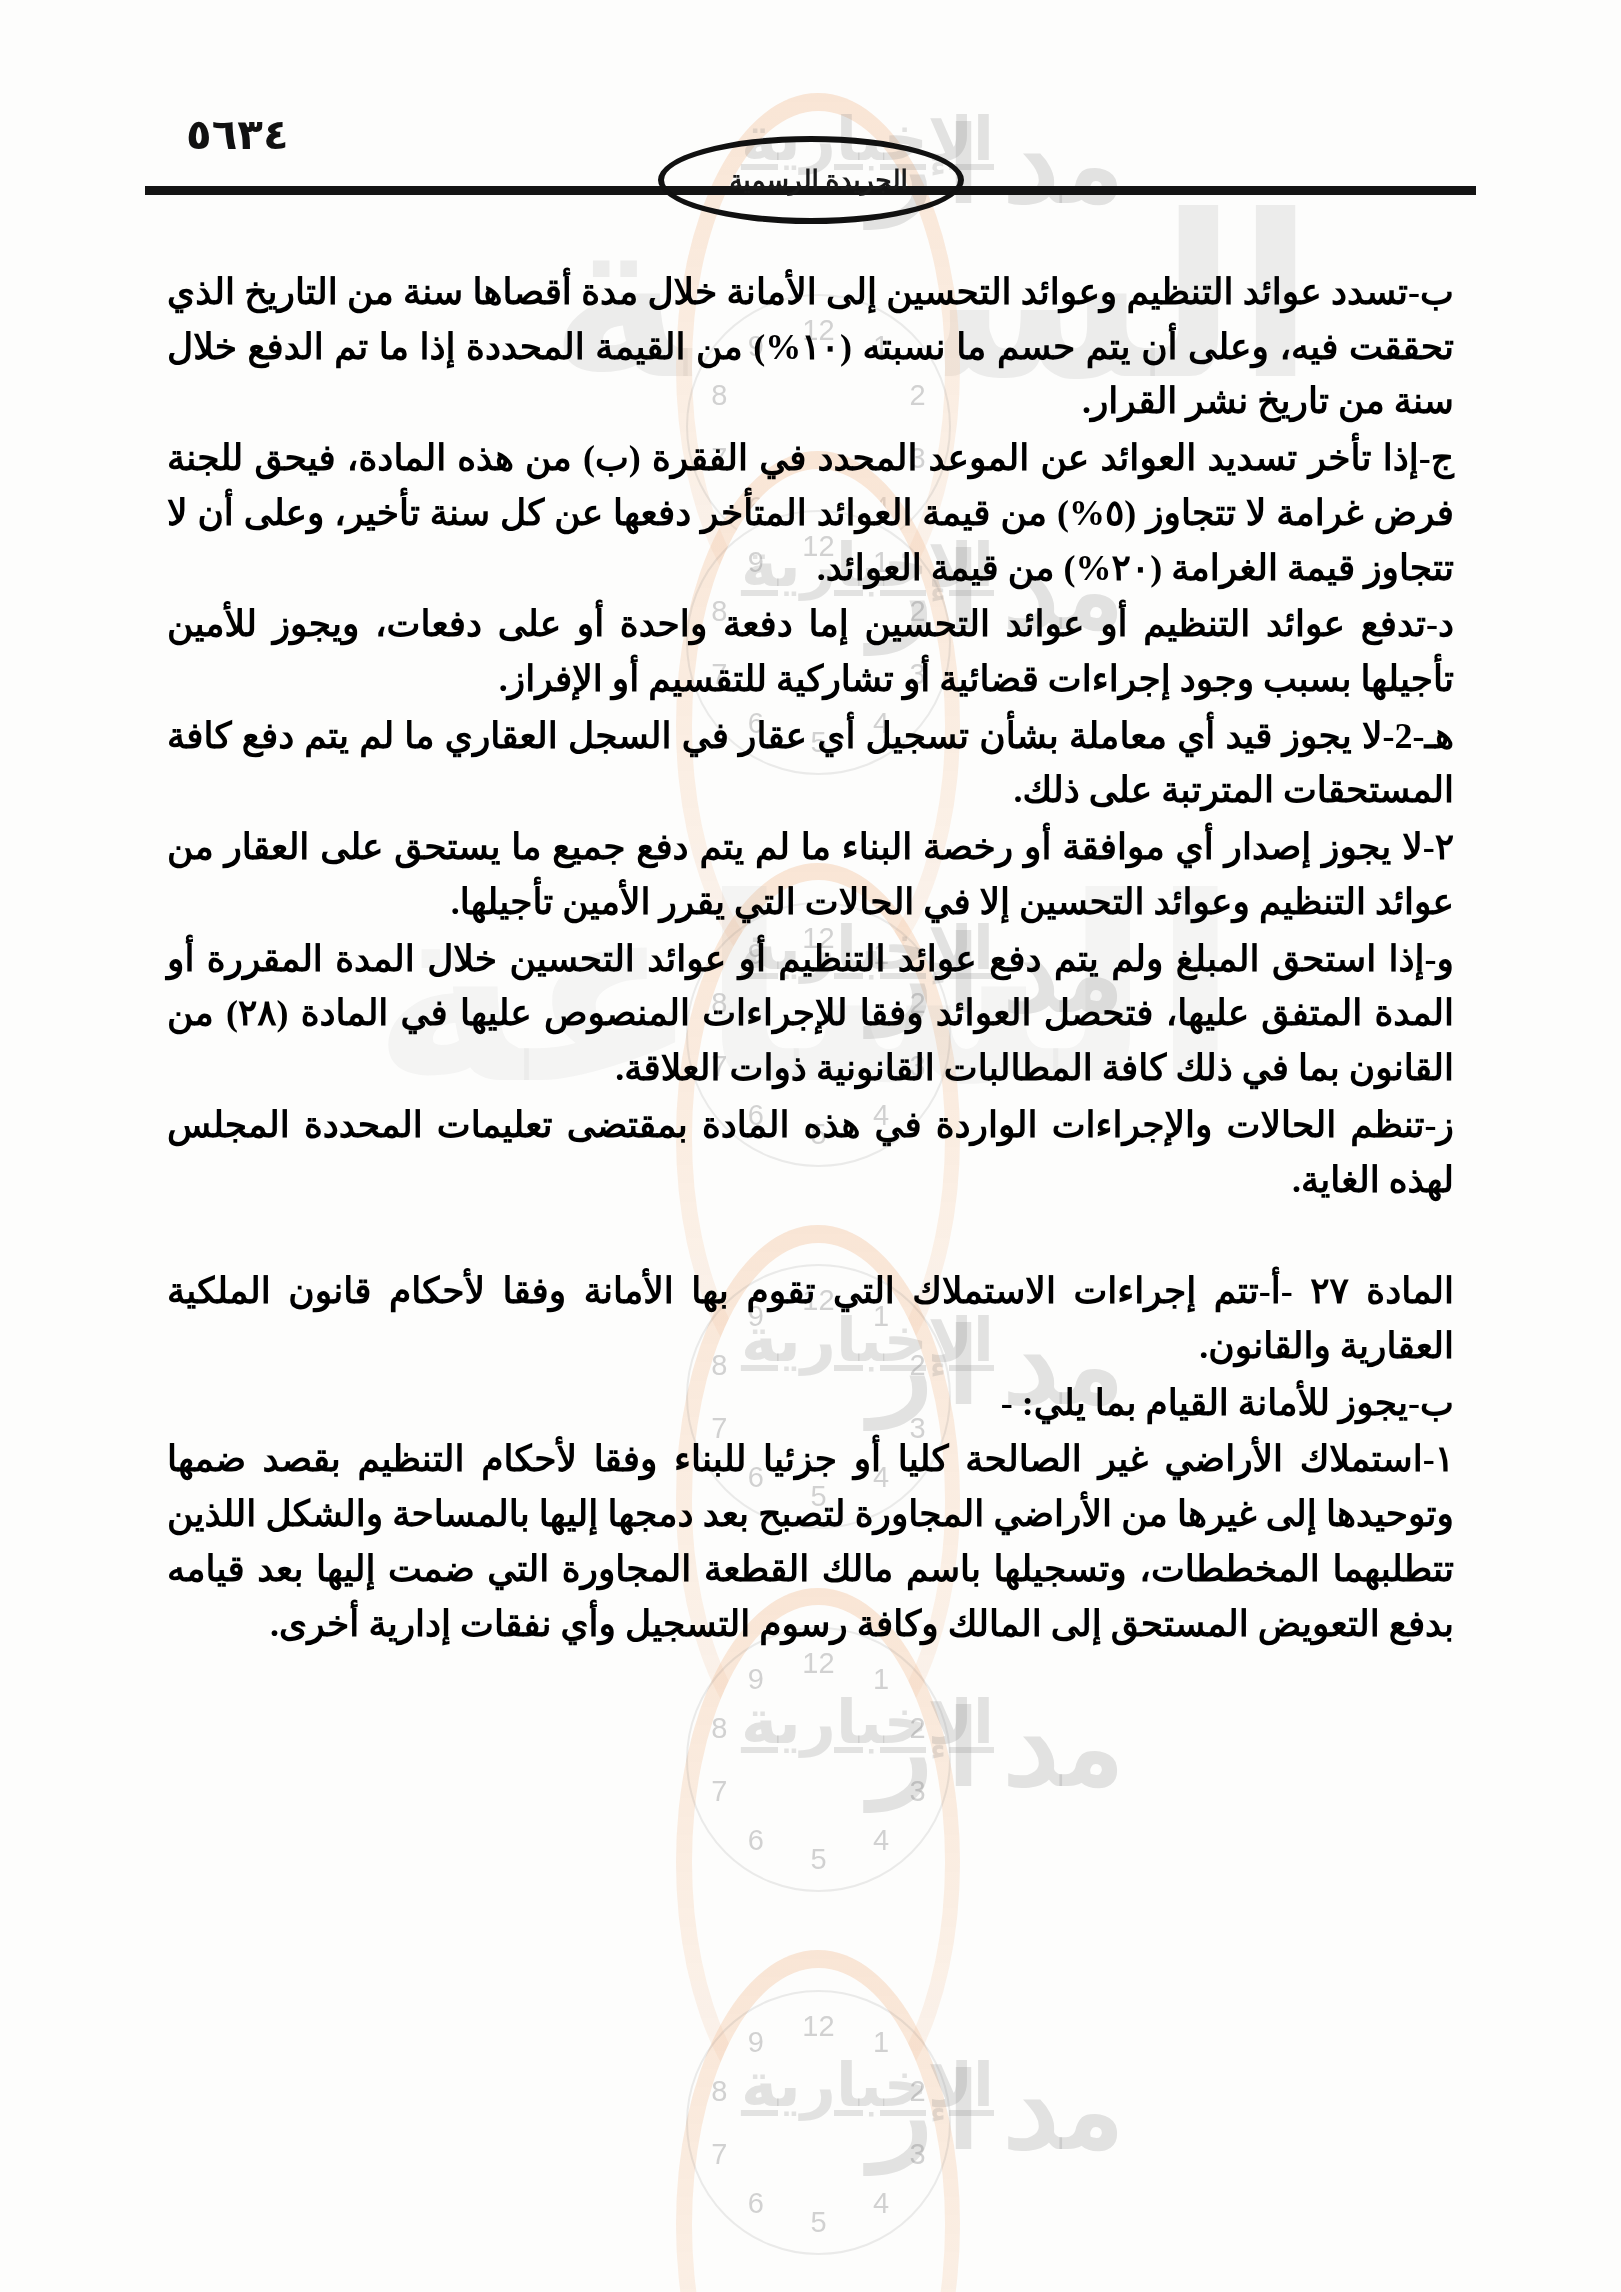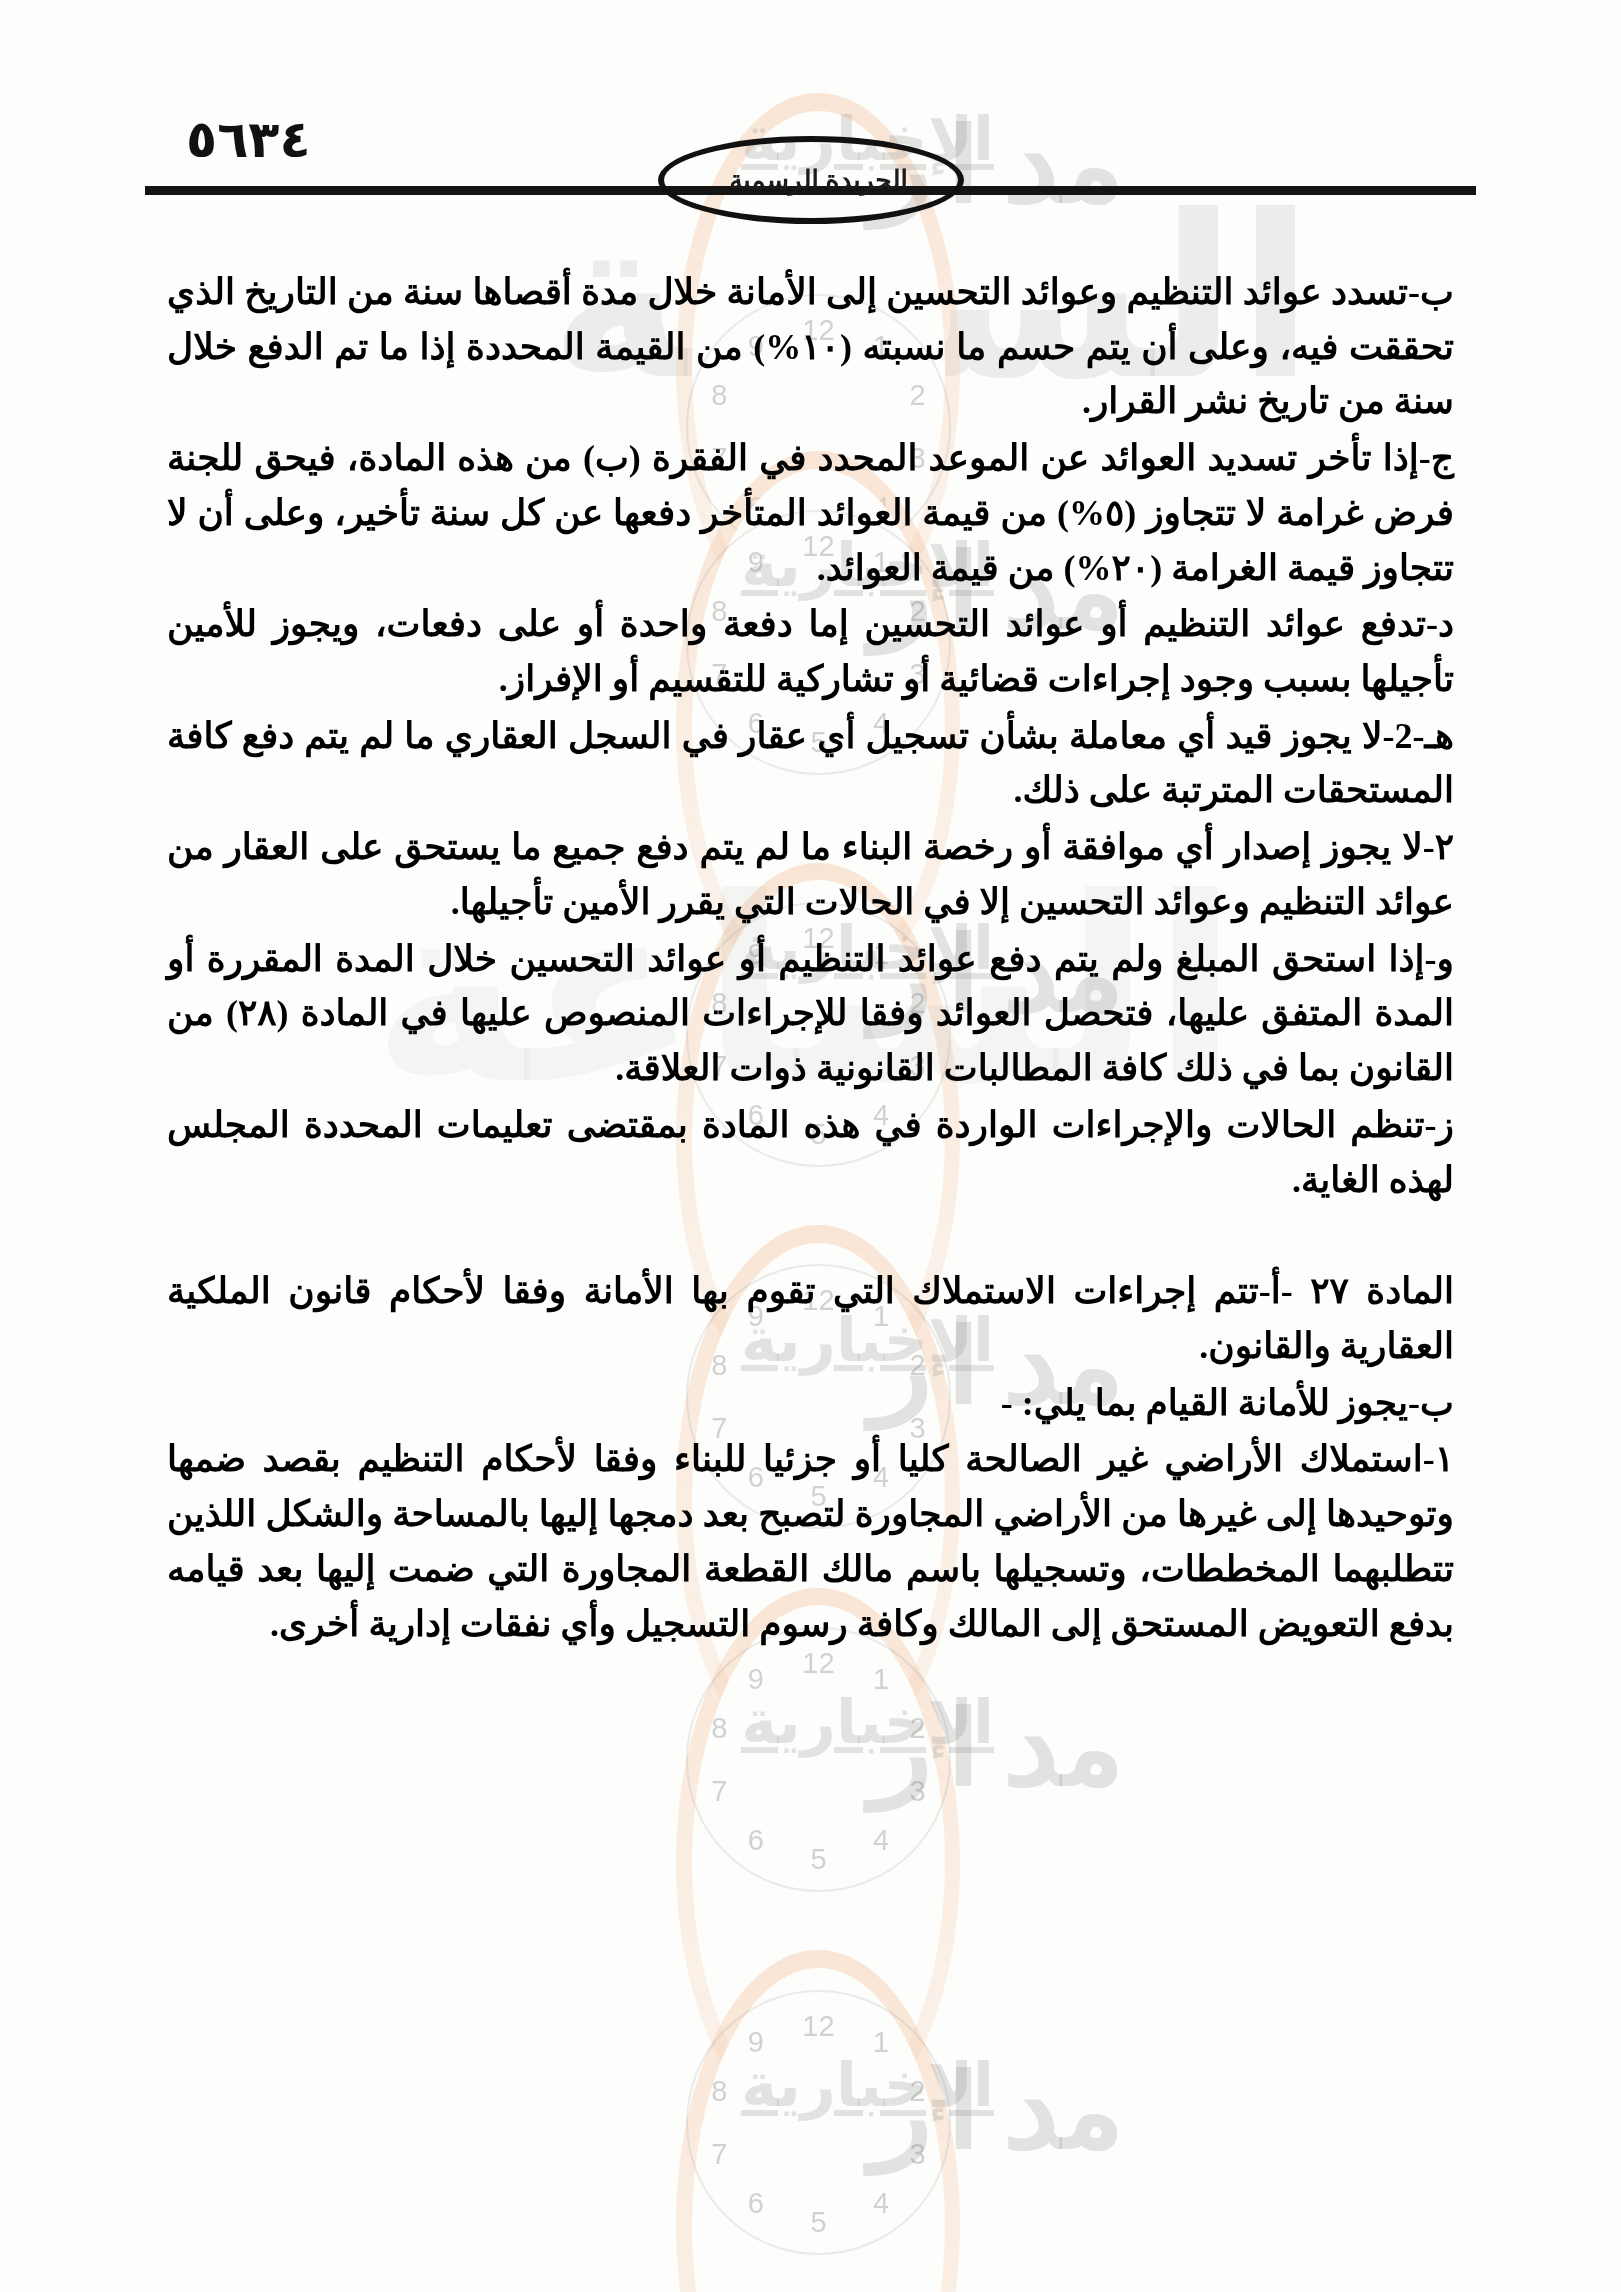--- a/index.html
+++ b/index.html
@@ -80,21 +80,21 @@
     position: absolute;
     top: 0; left: 0; right: 0;
     height: 225px;
     z-index: 3;
   }
   .page-number {
     position: absolute;
     top: 110px;
     left: 186px;
     font-family: "DejaVu Sans", sans-serif;
-    font-size: 51px;
+    font-size: 42px;
     font-weight: bold;
     letter-spacing: 2px;
     color: #111;
   }
   .header-rule {
     position: absolute;
     top: 186px;
     left: 145px;
     right: 145px;
     height: 8.8px;

